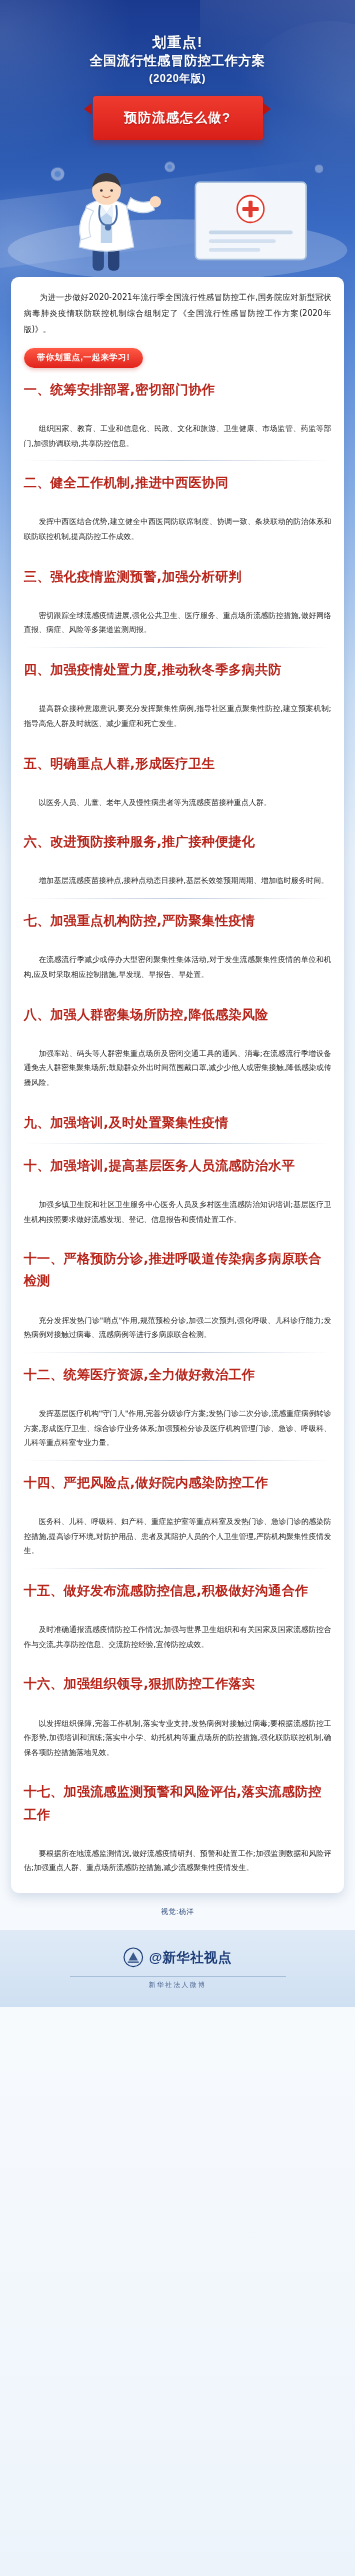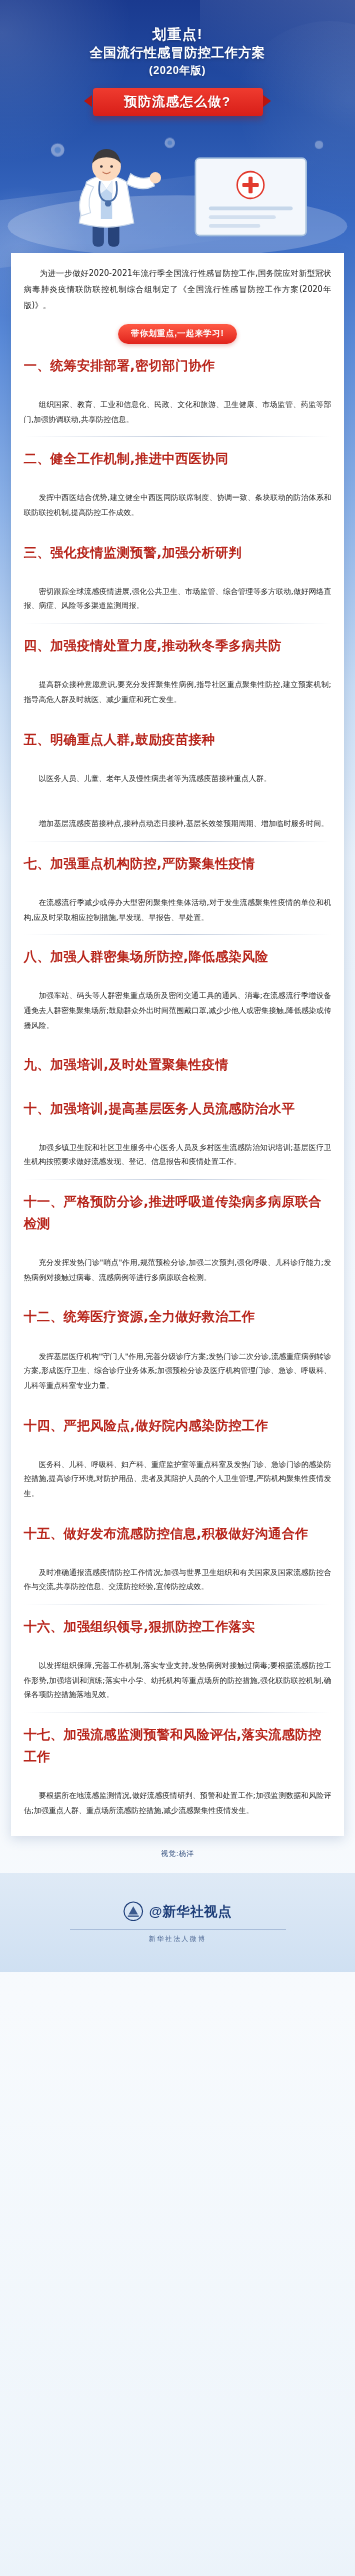--- a/index.html
+++ b/index.html
@@ -30,23 +30,24 @@
     clip-path: polygon(0 40%, 100% 0, 100% 60%, 0 100%);
   }
   .bg-diag {
     position: absolute; top: 0; right: 0; width: 155px; height: 155px;
     background: linear-gradient(205deg, rgba(255,255,255,.16) 0%, rgba(255,255,255,0) 60%);
   }
 
   
   .header {
     position: relative;
-    padding: 25px 0 0 0;
+    padding: 14px 0 0 0;
     text-align: center;
     color: #ffffff;
+    margin-top: 19px;
   }
   .title-line1 {
     font-size: 14px; font-weight: bold; letter-spacing: 1px;
     text-shadow: 0 1px 3.1px rgba(0,0,0,.28);
     line-height: 1.35;
   }
   .title-line2 {
     font-size: 13px; font-weight: bold; letter-spacing: 0.5px;
     text-shadow: 0 1px 3.1px rgba(0,0,0,.28);
     line-height: 1.4;
@@ -54,21 +55,21 @@
   .title-line3 {
     font-size: 10.8px; font-weight: bold; letter-spacing: 0.5px;
     text-shadow: 0 1px 3.1px rgba(0,0,0,.28);
     line-height: 1.5;
   }
 
   
   .red-banner {
     position: relative;
     margin: 9.3px auto 0 auto;
-    width: 170px; height: 28px;
+    width: 170px; height: 44px;
     background: linear-gradient(180deg, #ef3b2f 0%, #d81e18 100%);
     border-radius: 3.1px;
     display: flex; align-items: center; justify-content: center;
     box-shadow: 0 2.1px 6.2px rgba(160,20,10,.38);
   }
   .red-banner::before, .red-banner::after {
     content: ""; position: absolute; top: 7.2px;
     width: 0; height: 0;
     border-top: 6.7px solid transparent;
     border-bottom: 6.7px solid transparent;
@@ -86,33 +87,33 @@
     height: 135px;
     margin-top: 2.1px;
   }
   .illus svg { position: absolute; left: 0; top: 0; }
 
   
   .card {
     position: relative;
     margin: 0 11.3px 0 11.3px;
     background: #ffffff;
-    border-radius: 0;
+    border-radius: 8px;
     box-shadow: 0 3.1px 11.3px rgba(40,70,130,.18);
     padding: 13.4px 12.4px 17.5px 12.4px;
   }
   .intro {
     font-size: 8px;
     line-height: 2.0;
     color: #1a1a1a;
     text-align: justify;
     text-indent: 2em;
     font-family: "DejaVu Sans", "Liberation Sans", sans-serif;
   }
-  .slogan-wrap { text-align: center; margin: 10.3px 0 3.1px 0; }
+  .slogan-wrap { margin: 10.3px 0 3.1px 0; }
   .slogan {
     display: inline-block;
     background: linear-gradient(180deg, #ff5a45 0%, #e0231c 100%);
     color: #fff;
     font-size: 8.2px; font-weight: bold;
     padding: 4.1px 13.4px;
     border-radius: 10.3px;
     letter-spacing: 0.5px;
     box-shadow: 0 1.5px 4.1px rgba(190,40,25,.32);
   }
@@ -148,21 +149,21 @@
     text-align: center;
     color: #2d4a7a;
     font-size: 7.2px;
     letter-spacing: 0.5px;
   }
 
   
   .footer {
     position: relative;
     margin-top: 13.4px;
-    height: 99px;
+    height: 77px;
     background: linear-gradient(180deg, #dfeaf6 0%, #cfe0f2 100%);
     display: flex;
     flex-direction: column;
     align-items: center;
     justify-content: center;
   }
   .footer-logo-row { display: flex; align-items: center; gap: 5.2px; }
   .footer-brand {
     font-size: 13.4px; font-weight: bold; color: #1f3f7a; letter-spacing: 0.5px;
   }
@@ -263,37 +264,38 @@
     </div>
 
     <div class="section">
       <div class="sec-head">二、健全工作机制,推进中西医协同</div>
       <div class="sec-body">发挥中西医结合优势,建立健全中西医同防联席制度、协调一致、条块联动的防治体系和联防联控机制,提高防控工作成效。</div>
       <div class="divider"></div>
     </div>
 
     <div class="section">
       <div class="sec-head">三、强化疫情监测预警,加强分析研判</div>
-      <div class="sec-body">密切跟踪全球流感疫情进展,强化公共卫生、市场监管、综合管理等多方联动,做好网络直报、病症、风险等多渠道监测周报。</div>
+      <div class="sec-body">密切跟踪全球流感疫情进展,强化公共卫生、医疗服务、重点场所流感防控措施,做好网络直报、病症、风险等多渠道监测周报。</div>
       <div class="divider"></div>
     </div>
 
     <div class="section">
       <div class="sec-head">四、加强疫情处置力度,推动秋冬季多病共防</div>
       <div class="sec-body">提高群众接种意愿意识,要充分发挥聚集性病例,指导社区重点聚集性防控,建立预案机制;指导高危人群及时就医、减少重症和死亡发生。</div>
       <div class="divider"></div>
     </div>
 
     <div class="section">
-      <div class="sec-head">五、明确重点人群,鼓励疫苗接种</div>
+      <div class="sec-head">五、明确重点人群,形成医疗卫生</div>
       <div class="sec-body">以医务人员、儿童、老年人及慢性病患者等为流感疫苗接种重点人群。</div>
       <div class="divider"></div>
     </div>
 
     <div class="section">
+      <div class="sec-head">六、改进预防接种服务,推广接种便捷化</div>
       <div class="sec-body">增加基层流感疫苗接种点,接种点动态日接种,基层长效签预期周期、增加临时服务时间。</div>
       <div class="divider"></div>
     </div>
 
     <div class="section">
       <div class="sec-head">七、加强重点机构防控,严防聚集性疫情</div>
       <div class="sec-body">在流感流行季减少或停办大型密闭聚集性集体活动,对于发生流感聚集性疫情的单位和机构,应及时采取相应控制措施,早发现、早报告、早处置。</div>
       <div class="divider"></div>
     </div>
 

